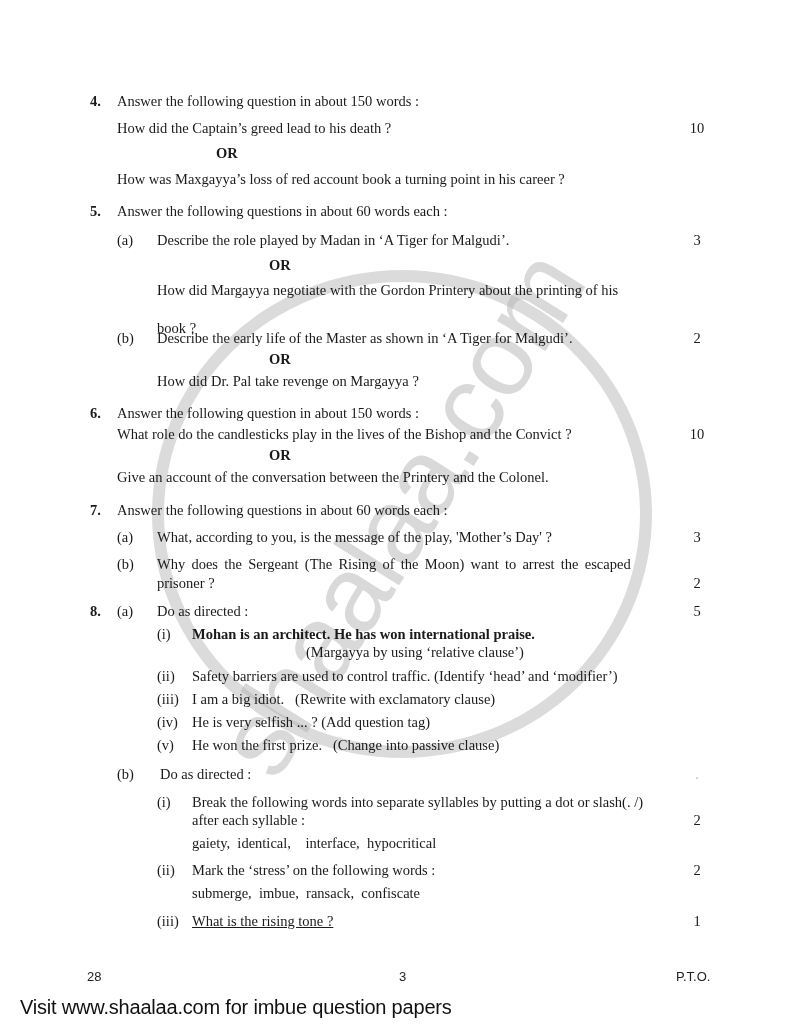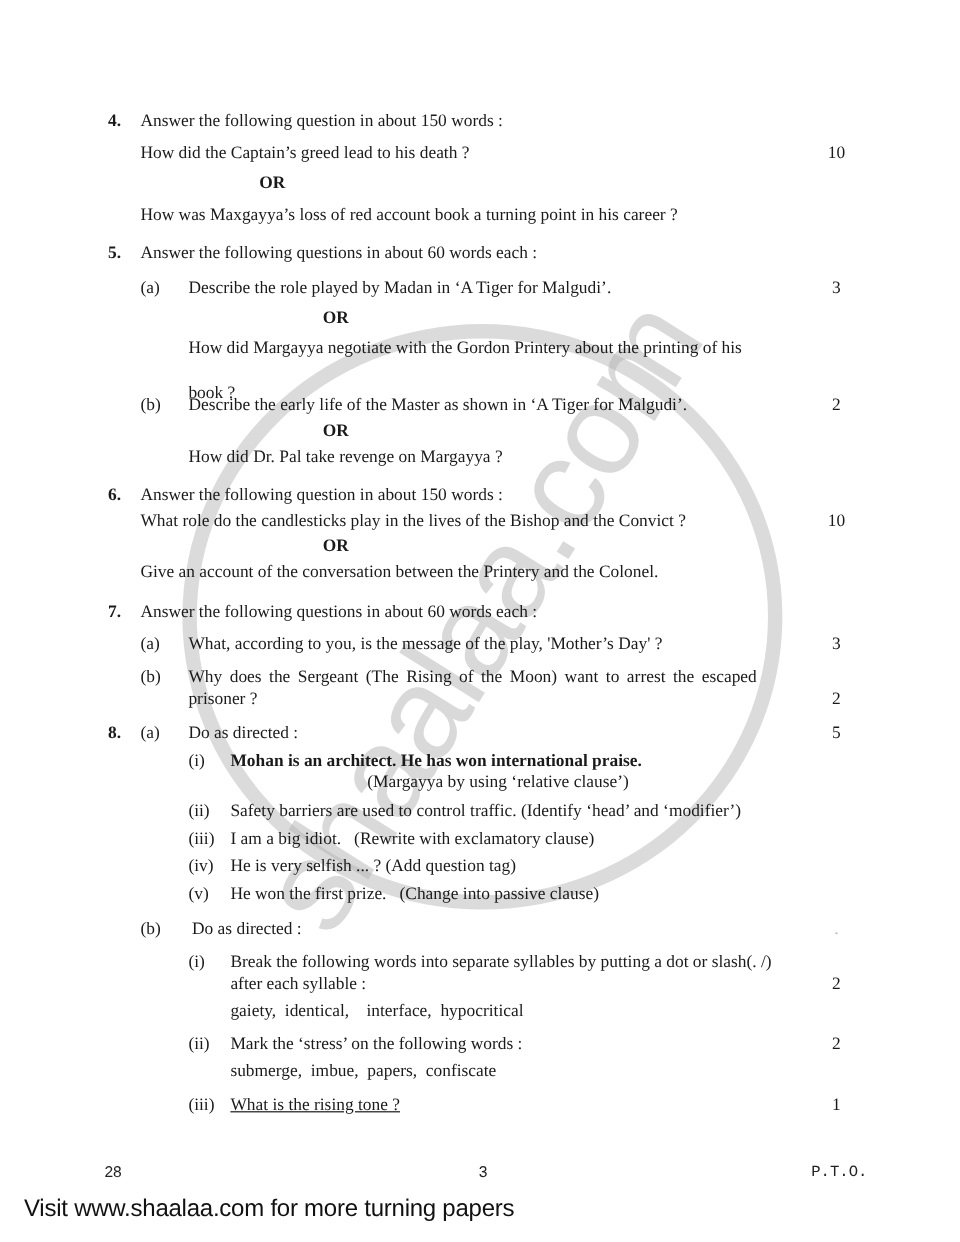--- a/index.html
+++ b/index.html
@@ -97,25 +97,25 @@
 
   <span class="abs" style="left:157px;top:794px;">(i)</span>
   <span class="abs" style="left:192px;top:794px;">Break the following words into separate syllables by putting a dot or slash(. /)</span>
   <span class="abs" style="left:192px;top:812px;">after each syllable :</span>
   <span class="mark" style="left:682px;top:812px;">2</span>
   <span class="abs" style="left:192px;top:835px;white-space:pre;">gaiety,  identical,    interface,  hypocritical</span>
 
   <span class="abs" style="left:157px;top:862px;">(ii)</span>
   <span class="abs" style="left:192px;top:862px;">Mark the ‘stress’ on the following words :</span>
   <span class="mark" style="left:682px;top:862px;">2</span>
-  <span class="abs" style="left:192px;top:885px;white-space:pre;">submerge,  imbue,  papers,  confiscate</span>
+  <span class="abs" style="left:192px;top:885px;white-space:pre;">submerge,  imbue,  ransack,  confiscate</span>
 
   <span class="abs" style="left:157px;top:913px;">(iii)</span>
   <span class="abs" style="left:192px;top:913px;text-decoration:underline;">What is the rising tone ?</span>
   <span class="mark" style="left:682px;top:913px;">1</span>
 </div>
 
 <div>
   <span class="abs footer" style="left:87px;top:969px;">28</span>
   <span class="abs footer" style="left:399px;top:969px;">3</span>
-  <span class="abs footer" style="left:676px;top:969px;font-family:Liberation Mono, monospace;">P.T.O.</span>
-  <span class="abs visit" style="left:20px;top:996px;">Visit www.shaalaa.com for more turning papers</span>
+  <span class="abs footer" style="left:676px;top:969px;">P.T.O.</span>
+  <span class="abs visit" style="left:20px;top:996px;">Visit www.shaalaa.com for imbue question papers</span>
 </div>
 
 </body></html>

